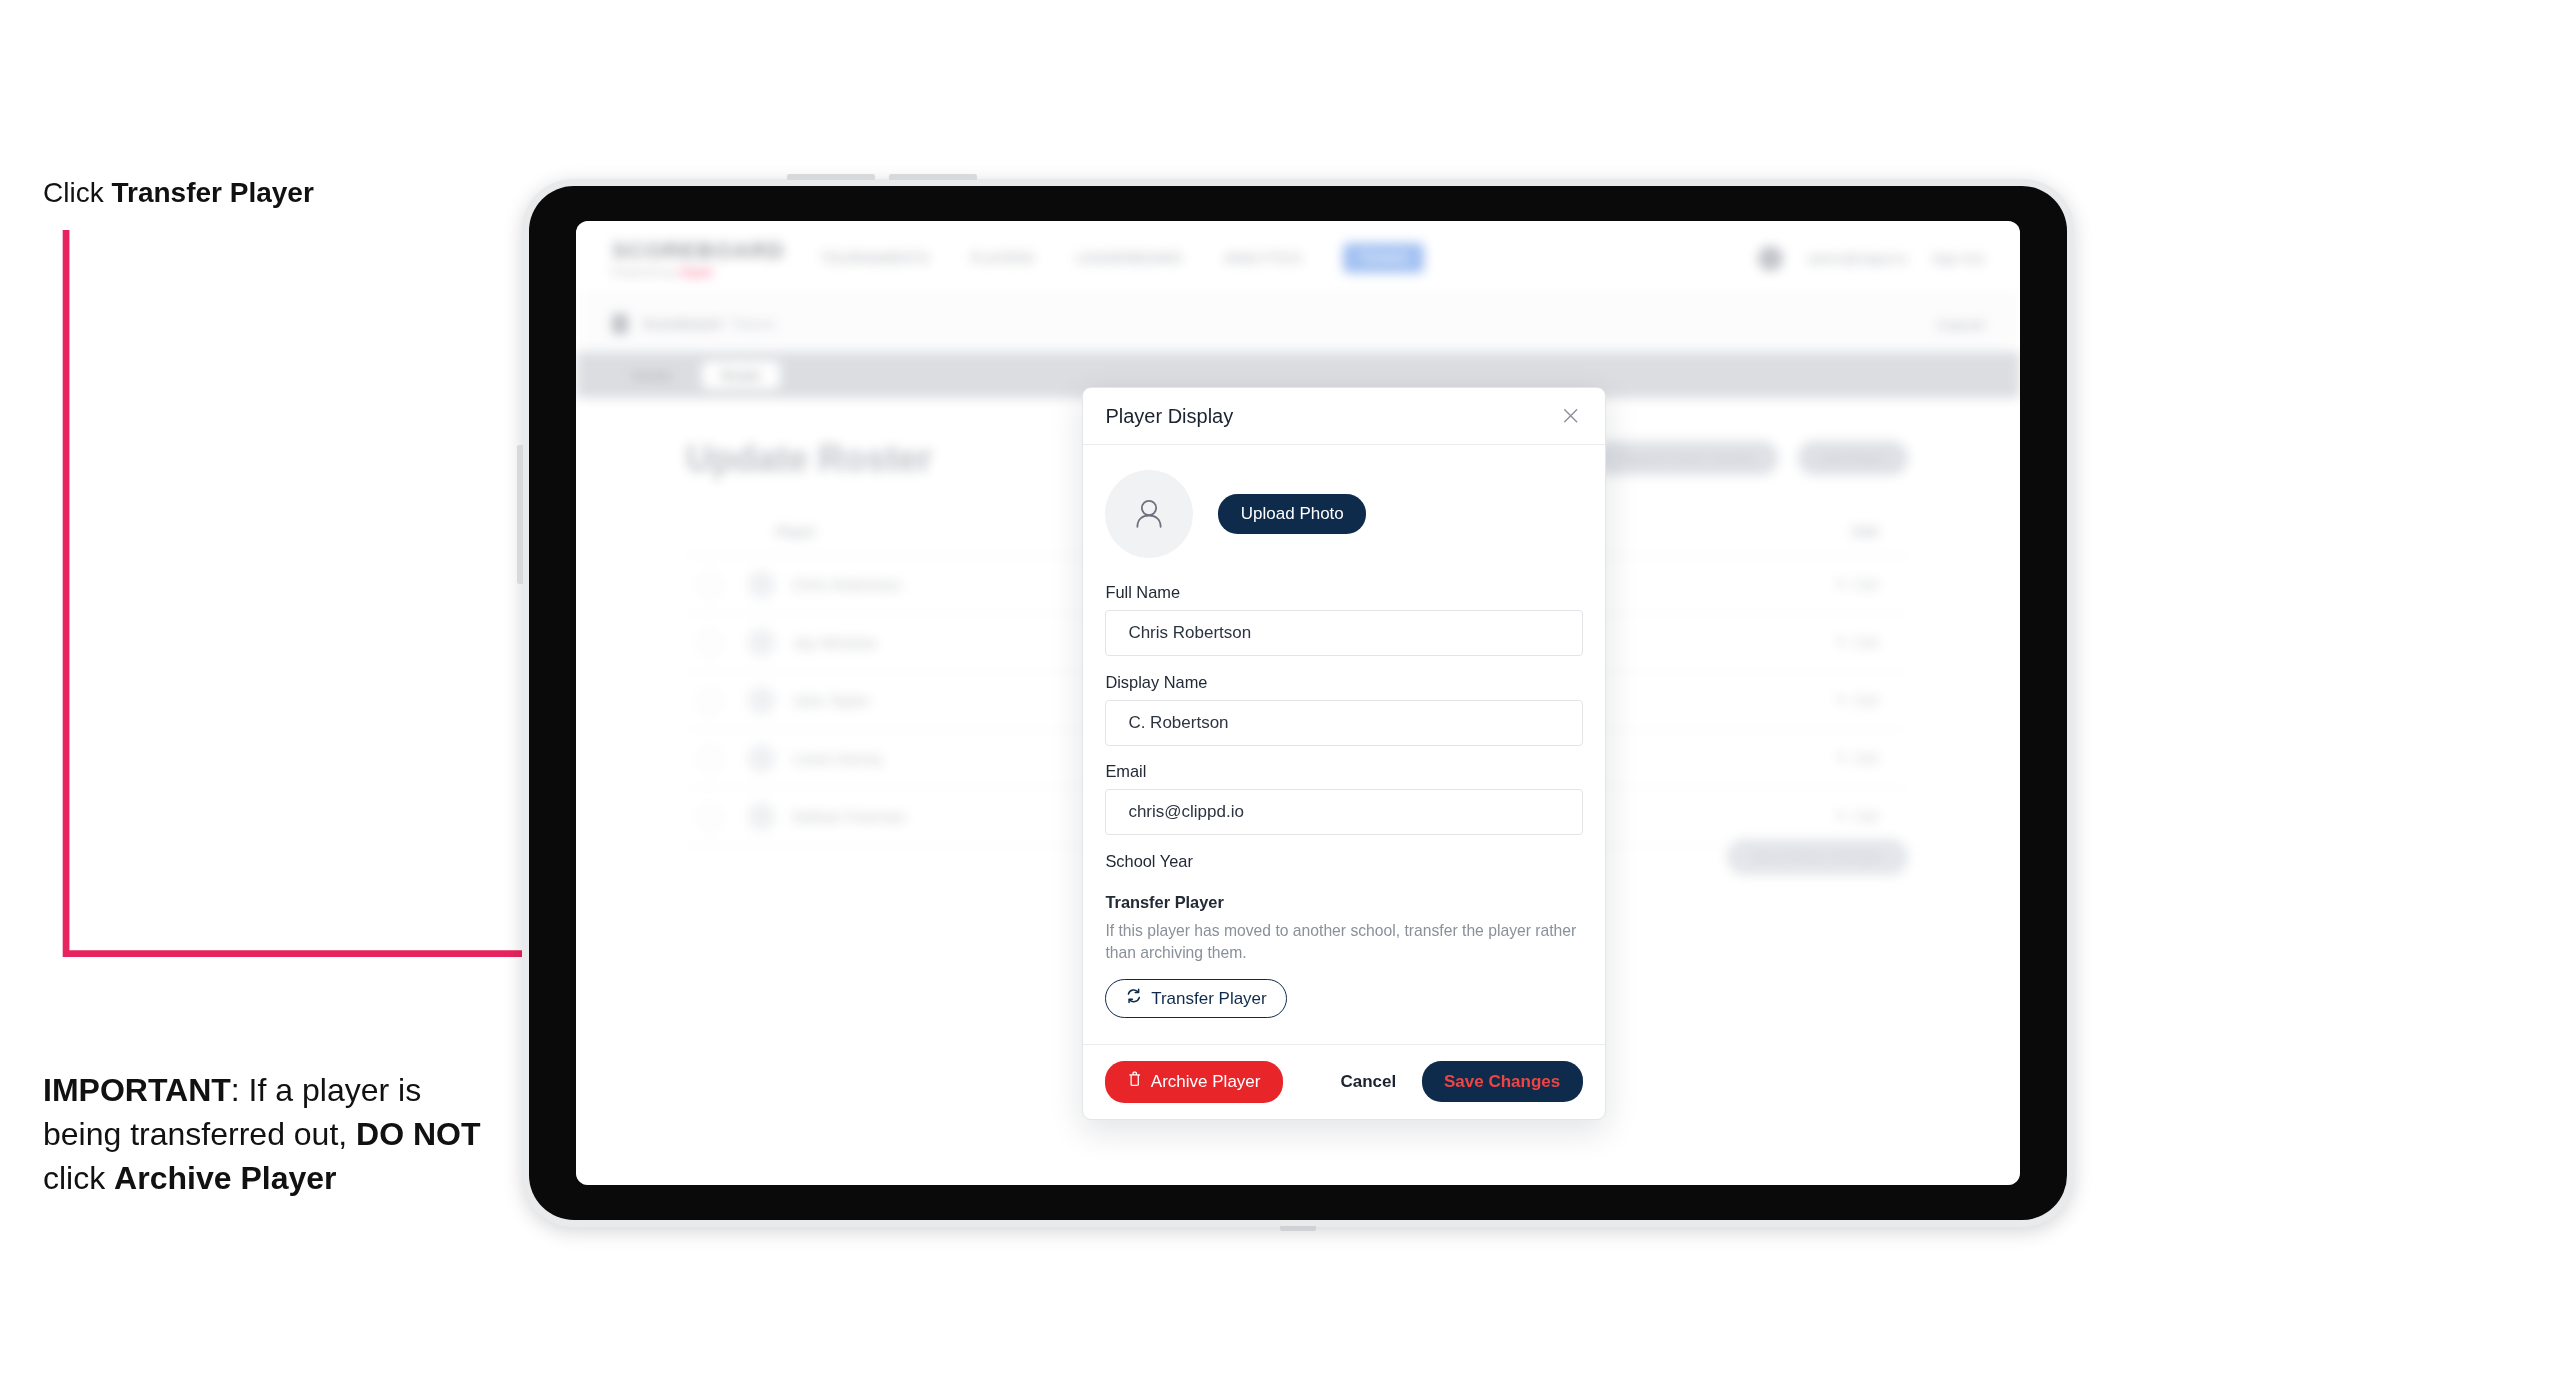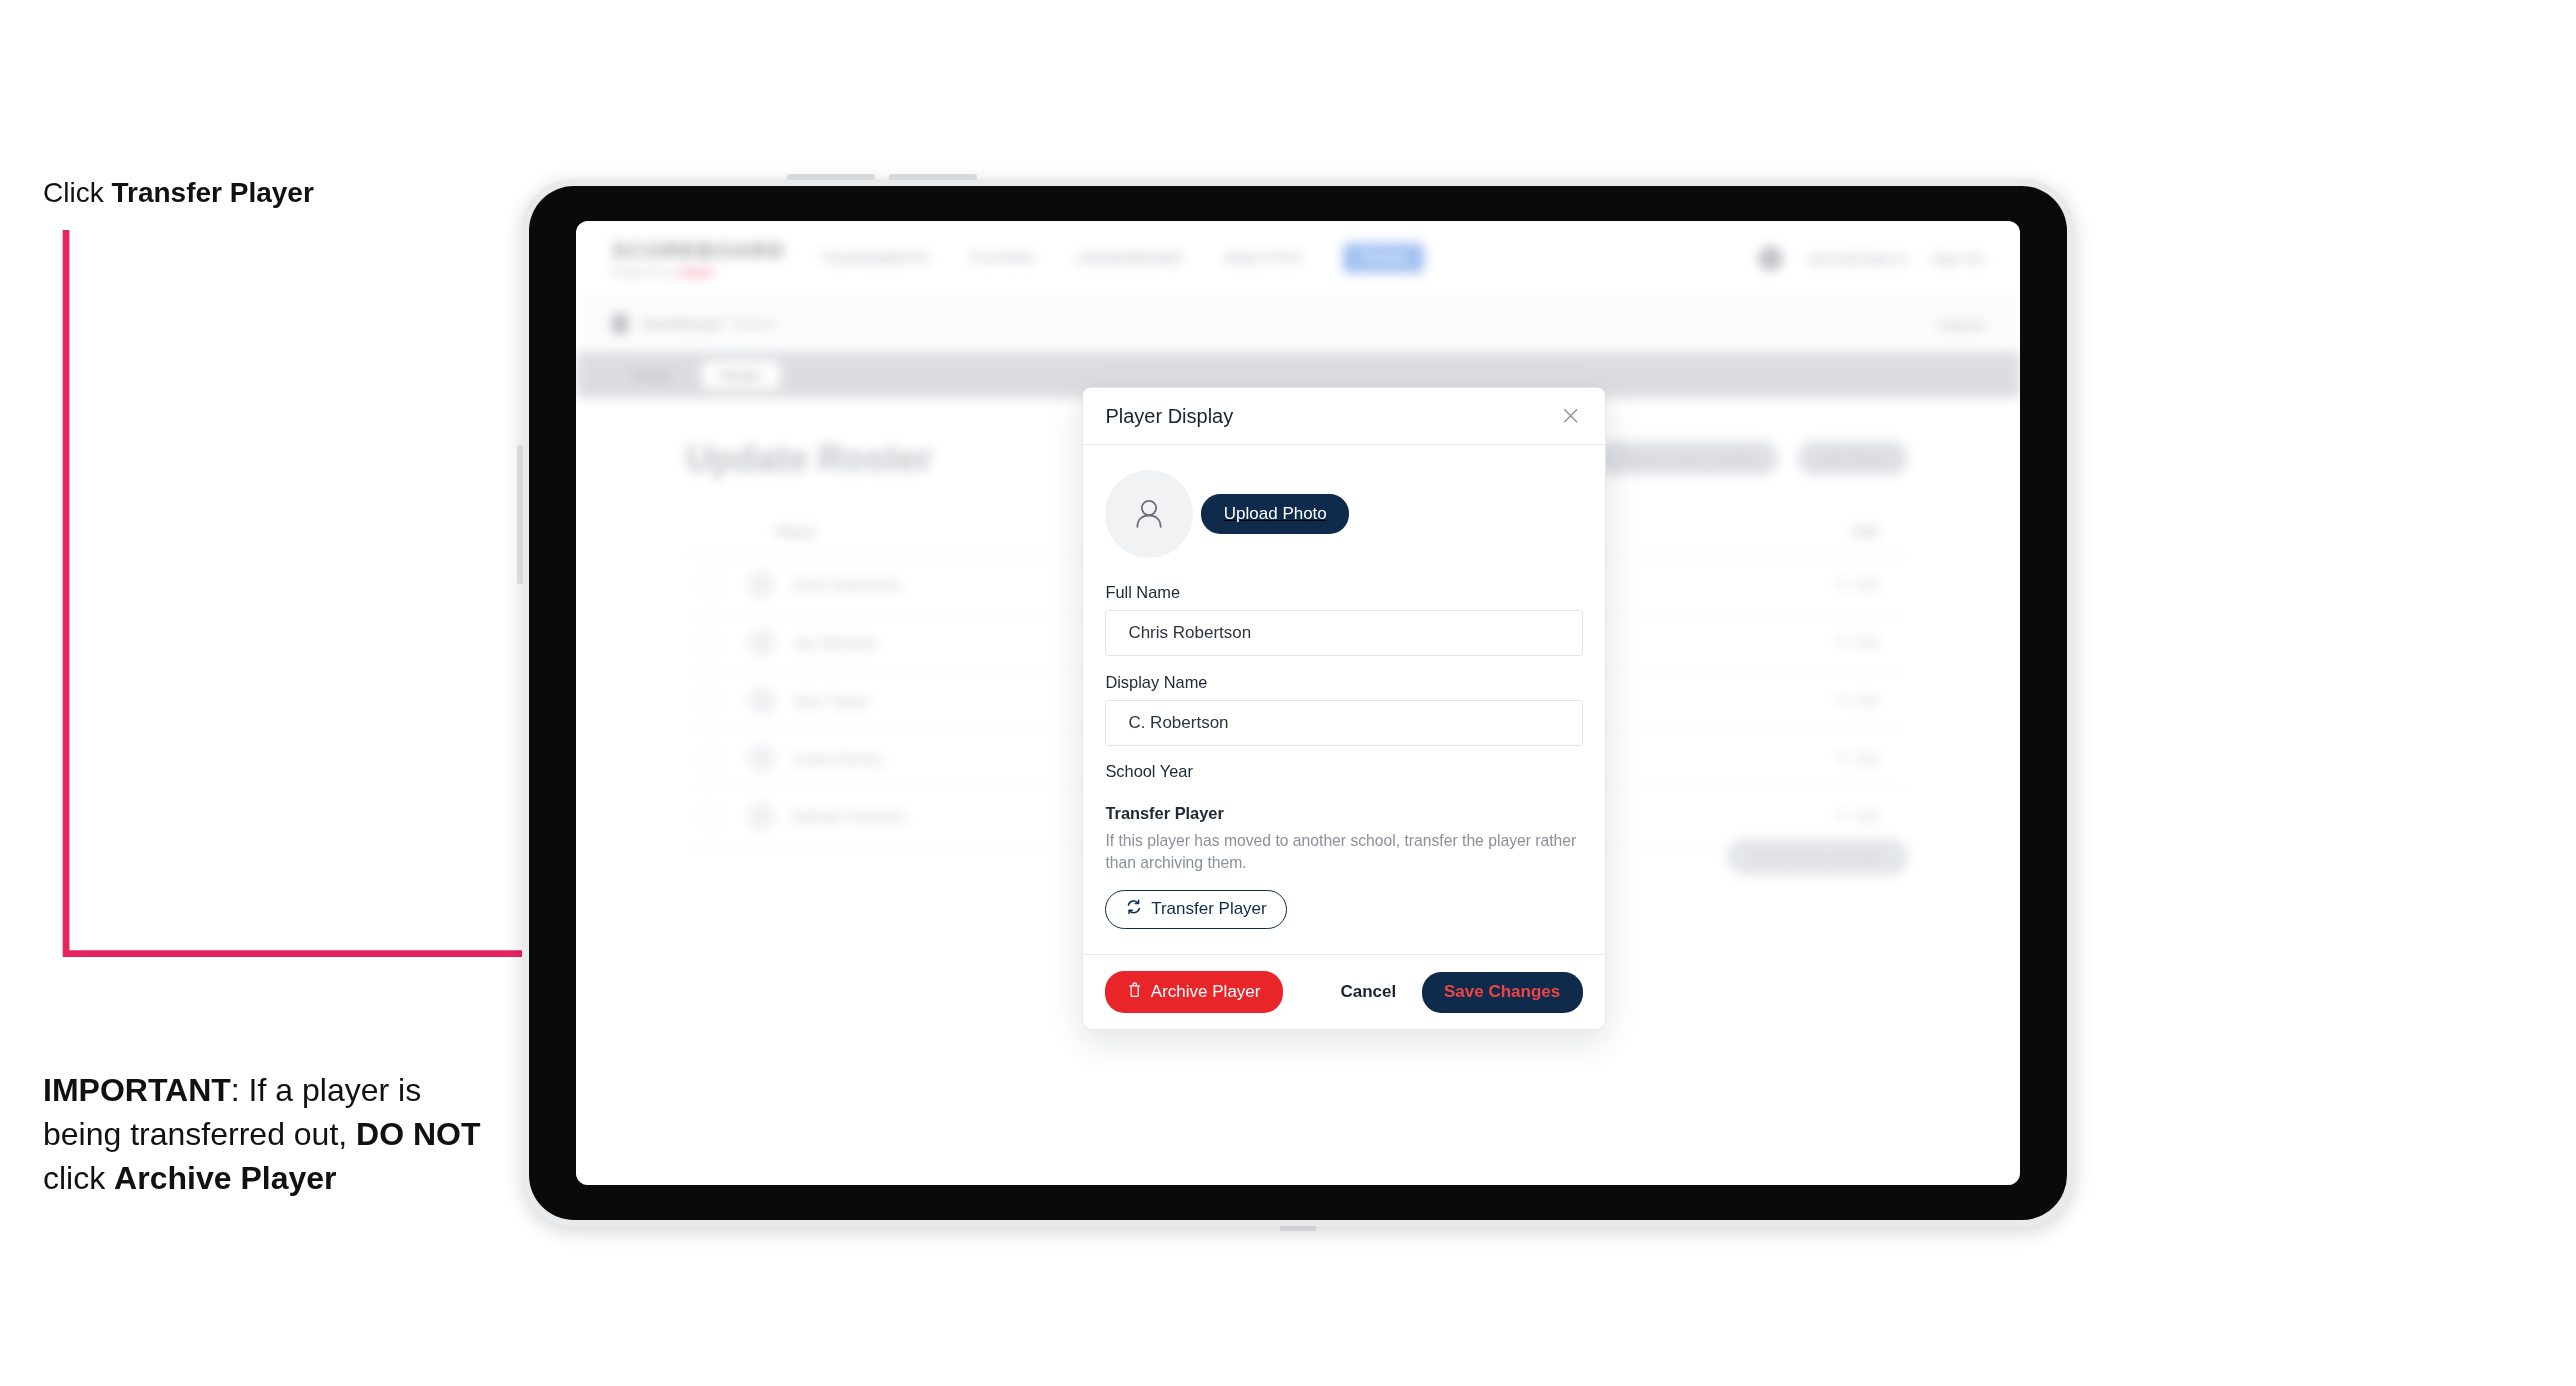--- a/index.html
+++ b/index.html
@@ -307,23 +307,22 @@
     margin-left: auto;
     width: 24px; height: 24px;
     display: flex; align-items: center; justify-content: center;
     cursor: pointer;
   }
   #modal-body { padding: 25px 22.4px 6px 22.4px; }
 
   #photo-row {
     display: flex;
     align-items: center;
-    gap: 8px;
+    gap: 25px;
     margin-bottom: 25px;
-    text-decoration: underline;
   }
   #avatar-circle {
     width: 88px; height: 88px;
     border-radius: 50%;
     background: #f1f2f4;
     display: flex;
     align-items: center;
     justify-content: center;
     flex: 0 0 auto;
   }
@@ -591,20 +590,24 @@
         <div class="field">
           <div class="field-label">Full Name</div>
           <input class="field-input" value="Chris Robertson" style="">
         </div>
 
         <div class="field">
           <div class="field-label">Display Name</div>
           <input class="field-input" value="C. Robertson" style="">
         </div>
 
+        <div class="field">
+          <div class="field-label">Email</div>
+          <input class="field-input" value="chris@clippd.io" style="">
+        </div>
 
         <div class="field">
           <div class="field-label">School Year</div>
         </div>
 
         <div id="transfer-section">
           <div id="transfer-heading">Transfer Player</div>
           <div id="transfer-desc">If this player has moved to another school, transfer the player rather than archiving them.</div>
           <button id="transfer-player-btn">
             <span>

